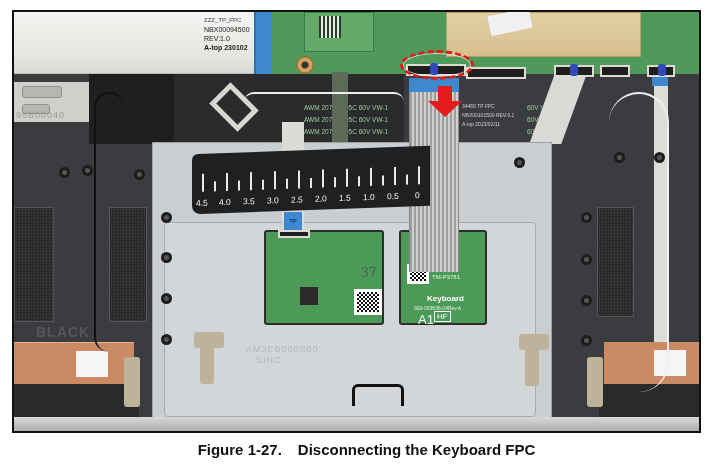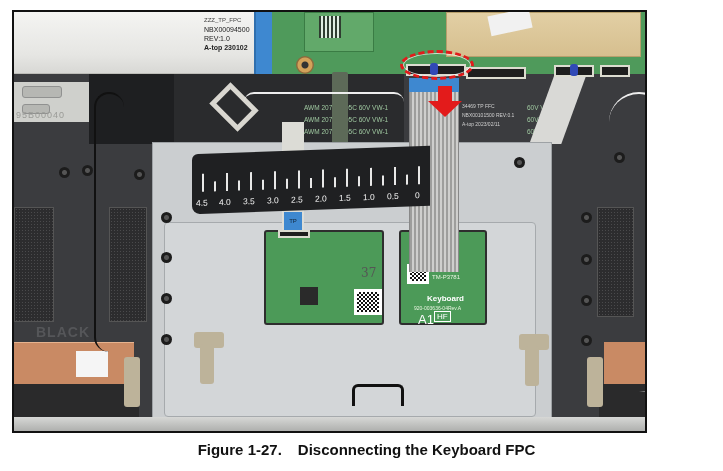--- a/index.html
+++ b/index.html
@@ -1,20 +1,20 @@
 <!DOCTYPE html>
 <html><head>
 <meta charset="utf-8">
 <style>
   * { box-sizing: border-box; margin: 0; padding: 0; }
   html, body { width: 723px; height: 471px; background: #ffffff; overflow: hidden; }
   body { position: relative; font-family: "Liberation Sans", sans-serif; }
 
   .photo-frame {
-    position: absolute; left: 12px; top: 10px; width: 635px; height: 423px;
+    position: absolute; left: 12px; top: 10px; width: 689px; height: 423px;
     border: 2px solid #111; overflow: hidden; background: #3a3b3e;
   }
   .abs { position: absolute; }
 
   
   .battery { left: 0; top: 0; width: 240px; height: 62px; background: linear-gradient(#f4f4f2, #e6e6e3 70%, #d8d8d5); border-bottom: 1px solid #bdbdb8; }
   .battery-label { position: absolute; left: 190px; top: 4px; font-size: 7px; color: #222; line-height: 9px; font-family: "Liberation Sans", sans-serif; }
   .battery-label .l1 { font-size: 6px; color: #444; }
   .battery-label .l3 { font-weight: bold; }
   .blue-fpc-left { left: 240px; top: 0; width: 18px; height: 70px; background: #3e88d0; border-left: 2px solid #2f6fae; }
@@ -230,20 +230,24 @@
     <span class="ruler-label" style="left:51px;">3.5</span>
     <span class="ruler-label" style="left:75px;">3.0</span>
     <span class="ruler-label" style="left:99px;">2.5</span>
     <span class="ruler-label" style="left:123px;">2.0</span>
     <span class="ruler-label" style="left:147px;">1.5</span>
     <span class="ruler-label" style="left:171px;">1.0</span>
     <span class="ruler-label" style="left:195px;">0.5</span>
     <span class="ruler-label" style="left:223px;">0</span>
   </div>
 
+  <div class="abs stamp-text">
+    <div>AM3EB000S00</div>
+    <div style="padding-left:10px;">SINO</div>
+  </div>
   <div class="abs bump"></div>
 
   <div class="abs pad-left foam"></div>
   <div class="abs pad-left2 foam"></div>
   <div class="abs pad-right foam"></div>
   <div class="abs black-text">BLACK</div>
 
   <div class="abs spk-left">
     <div class="abs spk-label" style="left:62px;top:8px;width:32px;height:26px;"></div>
   </div>

